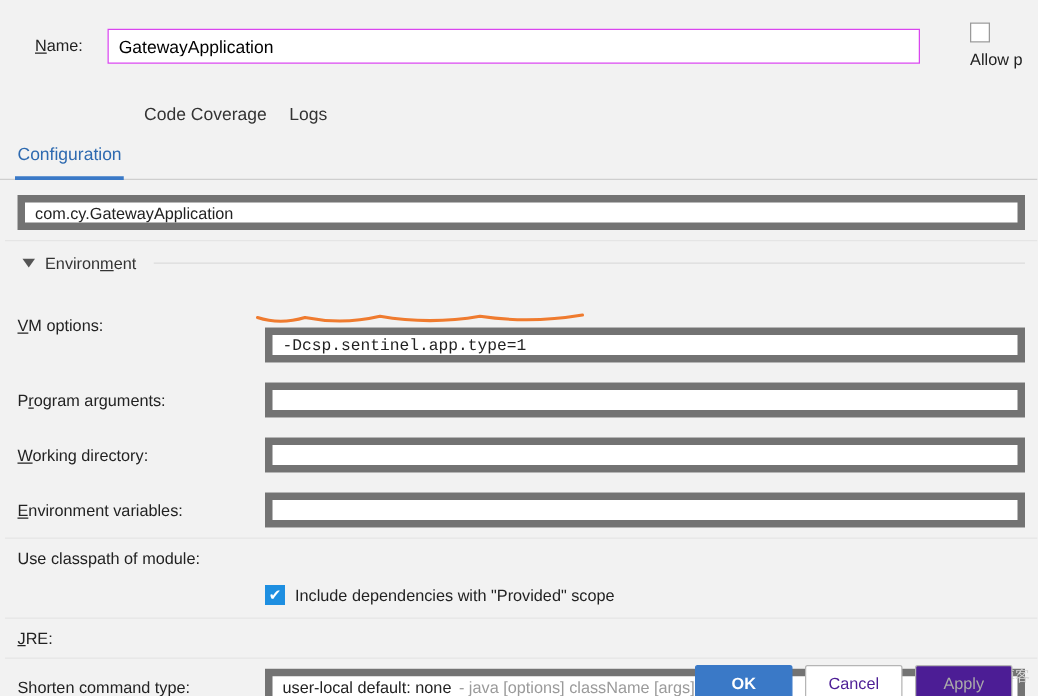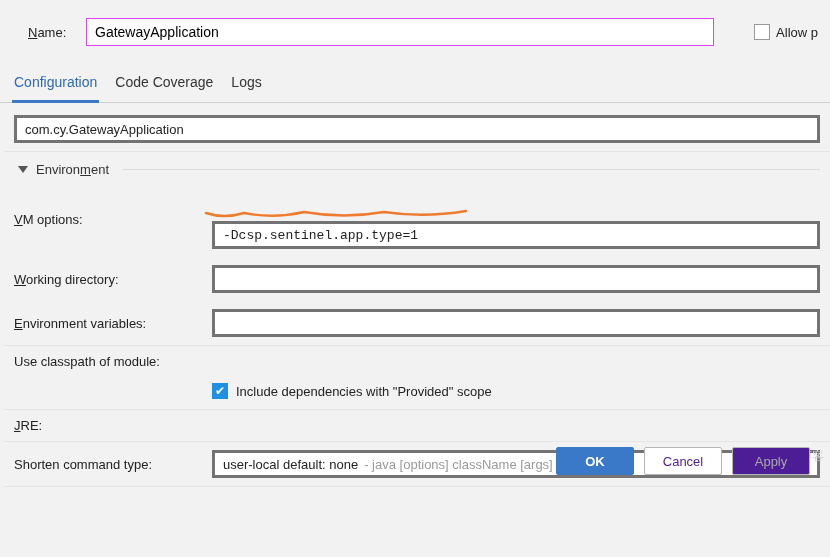--- a/index.html
+++ b/index.html
@@ -21,49 +21,49 @@
   }
   .top-row .lab { width: 48px; }
   .top-row input[type=text] {
     flex: 1;
     height: 28px;
     padding: 3px 8px;
     border: 1px solid #d946ef;
     background: #fff;
     font-size: 14px;
   }
-  .allow-holder { display: flex; align-items: center; gap: 6px; margin-left: 30px; }
+  .allow-holder { display: flex; align-items: flex-start; gap: 6px; margin-left: 30px; flex-direction: column; }
   .checkbox {
     width: 16px; height: 16px; border: 1px solid #9a9a9a; background: #fff;
     display: inline-flex; align-items: center; justify-content: center;
   }
   .checkbox.checked { background: #1e8fe1; border-color: #1e8fe1; color: #fff; font-size: 12px; line-height: 1; }
   .tabs {
     display: flex;
     gap: 14px;
     padding: 10px 12px 0 12px;
     border-bottom: 1px solid #cfcfcf;
     font-size: 14px;
   }
   .tab { padding: 6px 2px 10px; color: #333; cursor: pointer; }
-  .tab.active { color: #2e6ab0; border-bottom: 3px solid #3a79c7; margin-bottom: -1px; }
+  .tab.active { color: #2e6ab0; border-bottom: 3px solid #3a79c7; margin-bottom: -1px; margin-top: 32px; }
   .form-area { padding: 4px 0 0 4px; }
   .row {
     display: flex;
     align-items: center;
     border-bottom: 1px solid #e5e5e5;
     padding: 8px 10px;
     gap: 8px;
   }
   .row.noborder { border-bottom: none; }
   .row .label { width: 190px; }
   .row .field { flex: 1; }
   .row .field input, .row .field .comboish {
     width: 100%; height: 28px; padding: 3px 8px;
-    border: 3px solid #737373; background: #fff;
+    border: 6px solid #737373; background: #fff;
     font-size: 13px; color: #222;
   }
   .section-header {
     display: flex; align-items: center; gap: 6px;
     padding: 10px 10px 4px 14px;
     color: #333;
   }
   .tri {
     display: inline-block; width: 0; height: 0;
     border-left: 5px solid transparent;
@@ -129,20 +129,24 @@
   </div>
 
   <div class="row noborder" style="position:relative;justify-content:flex-end;">
     <div class="label"><span class="underline-char">V</span>M options:</div>
     <div class="field"><input class="mono" type="text" value="-Dcsp.sentinel.app.type=1" style=""></div>
     <svg class="annot" style="left:200px; top:26px;" width="270" height="14">
       <path d="M2 6 Q 20 12 40 6 Q 70 12 100 5 Q 140 12 180 5 Q 220 11 262 4" stroke="#ef7b2f" stroke-width="2.4" fill="none" stroke-linecap="round"></path>
     </svg>
   </div>
 
+  <div class="row noborder">
+    <div class="label">P<span class="underline-char">r</span>ogram arguments:</div>
+    <div class="field"><input type="text" value="" style=""></div>
+  </div>
 
   <div class="row noborder">
     <div class="label"><span class="underline-char">W</span>orking directory:</div>
     <div class="field"><input type="text" value="" style=""></div>
   </div>
 
   <div class="row">
     <div class="label"><span class="underline-char">E</span>nvironment variables:</div>
     <div class="field"><input type="text" value="" style=""></div>
   </div>

